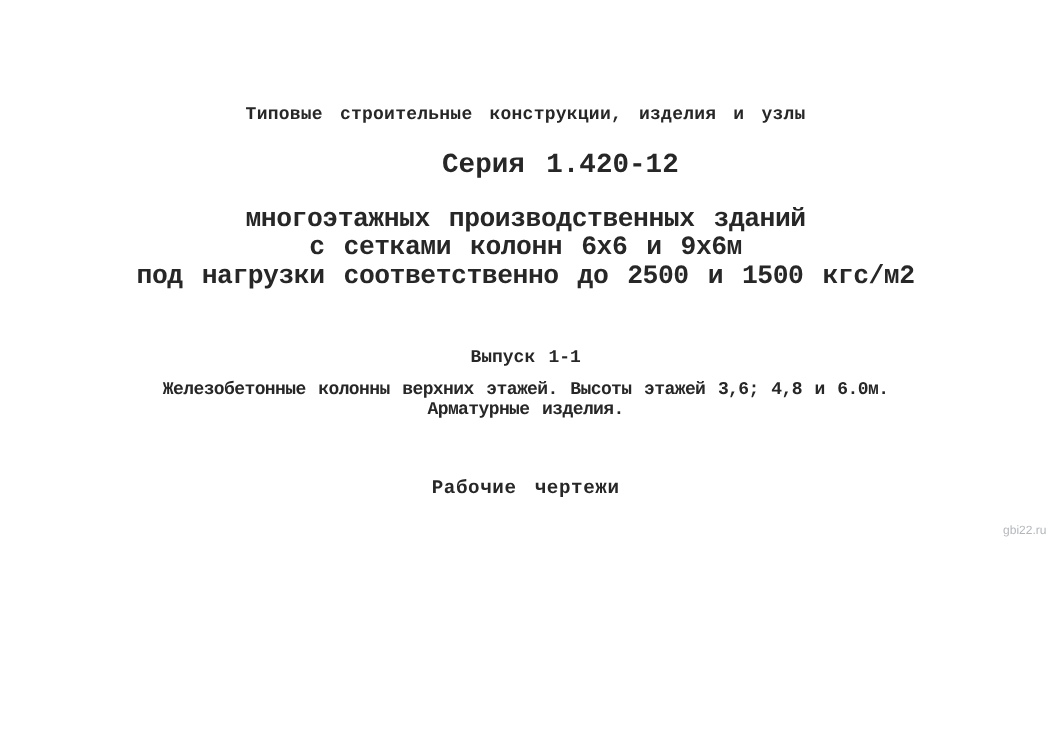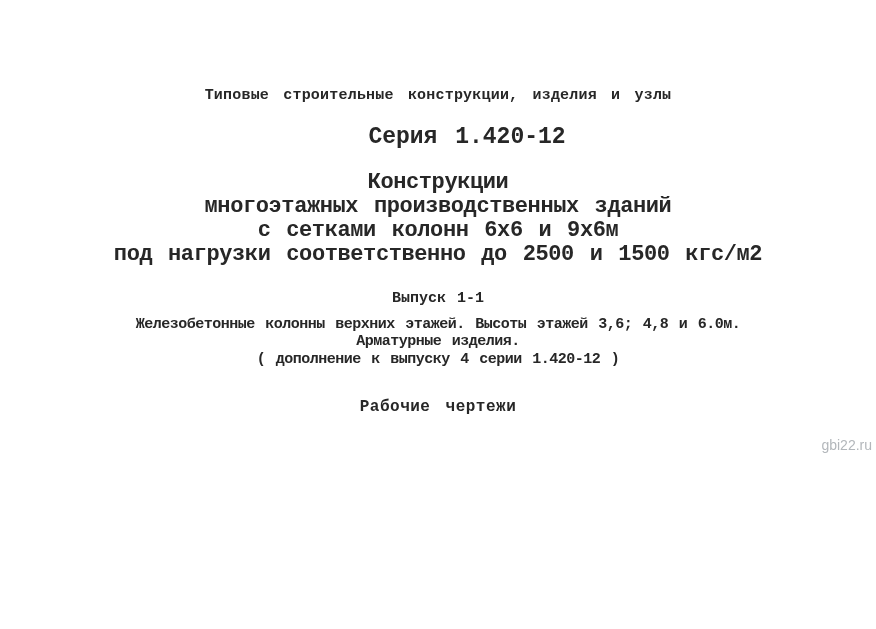--- a/index.html
+++ b/index.html
@@ -69,21 +69,21 @@
     font-size: 16px;
     word-spacing: 5px;
     letter-spacing: 0.5px;
   }
   .watermark {
     position: absolute;
     top: 437px;
     right: 4px;
     font-family: "Liberation Sans", "DejaVu Sans", sans-serif;
     font-weight: normal;
-    font-size: 14px;
+    font-size: 10px;
     color: #b3b7bb;
     text-align: right;
   }
   .scan-artifact {
     position: absolute;
     height: 3px;
     background: #e7eaec;
     border-radius: 1px;
   }
   .artifact-a { left: 7px;  top: 621px; width: 8px; }
@@ -92,32 +92,30 @@
 </head>
 <body>
 
 <div class="page">
 
   <div class="line doc-header">Типовые строительные конструкции, изделия и узлы</div>
 
   <div class="line series">Серия 1.420-12</div>
 
   <div class="title-block">
-    <div>Конструкции</div>
     <div>многоэтажных производственных зданий</div>
     <div>с сетками колонн 6х6 и 9х6м</div>
     <div>под нагрузки соответственно до 2500 и 1500 кгс/м2</div>
   </div>
 
   <div class="line issue">Выпуск 1-1</div>
 
   <div class="desc-block">
     <div>Железобетонные колонны верхних этажей. Высоты этажей 3,6; 4,8 и 6.0м.</div>
     <div>Арматурные изделия.</div>
-    <div>( дополнение к выпуску 4  серии 1.420-12 )</div>
   </div>
 
   <div class="line drawings">Рабочие чертежи</div>
 
   <div class="watermark">gbi22.ru</div>
 
   <div class="scan-artifact artifact-a"></div>
   <div class="scan-artifact artifact-b"></div>
 
 </div>

